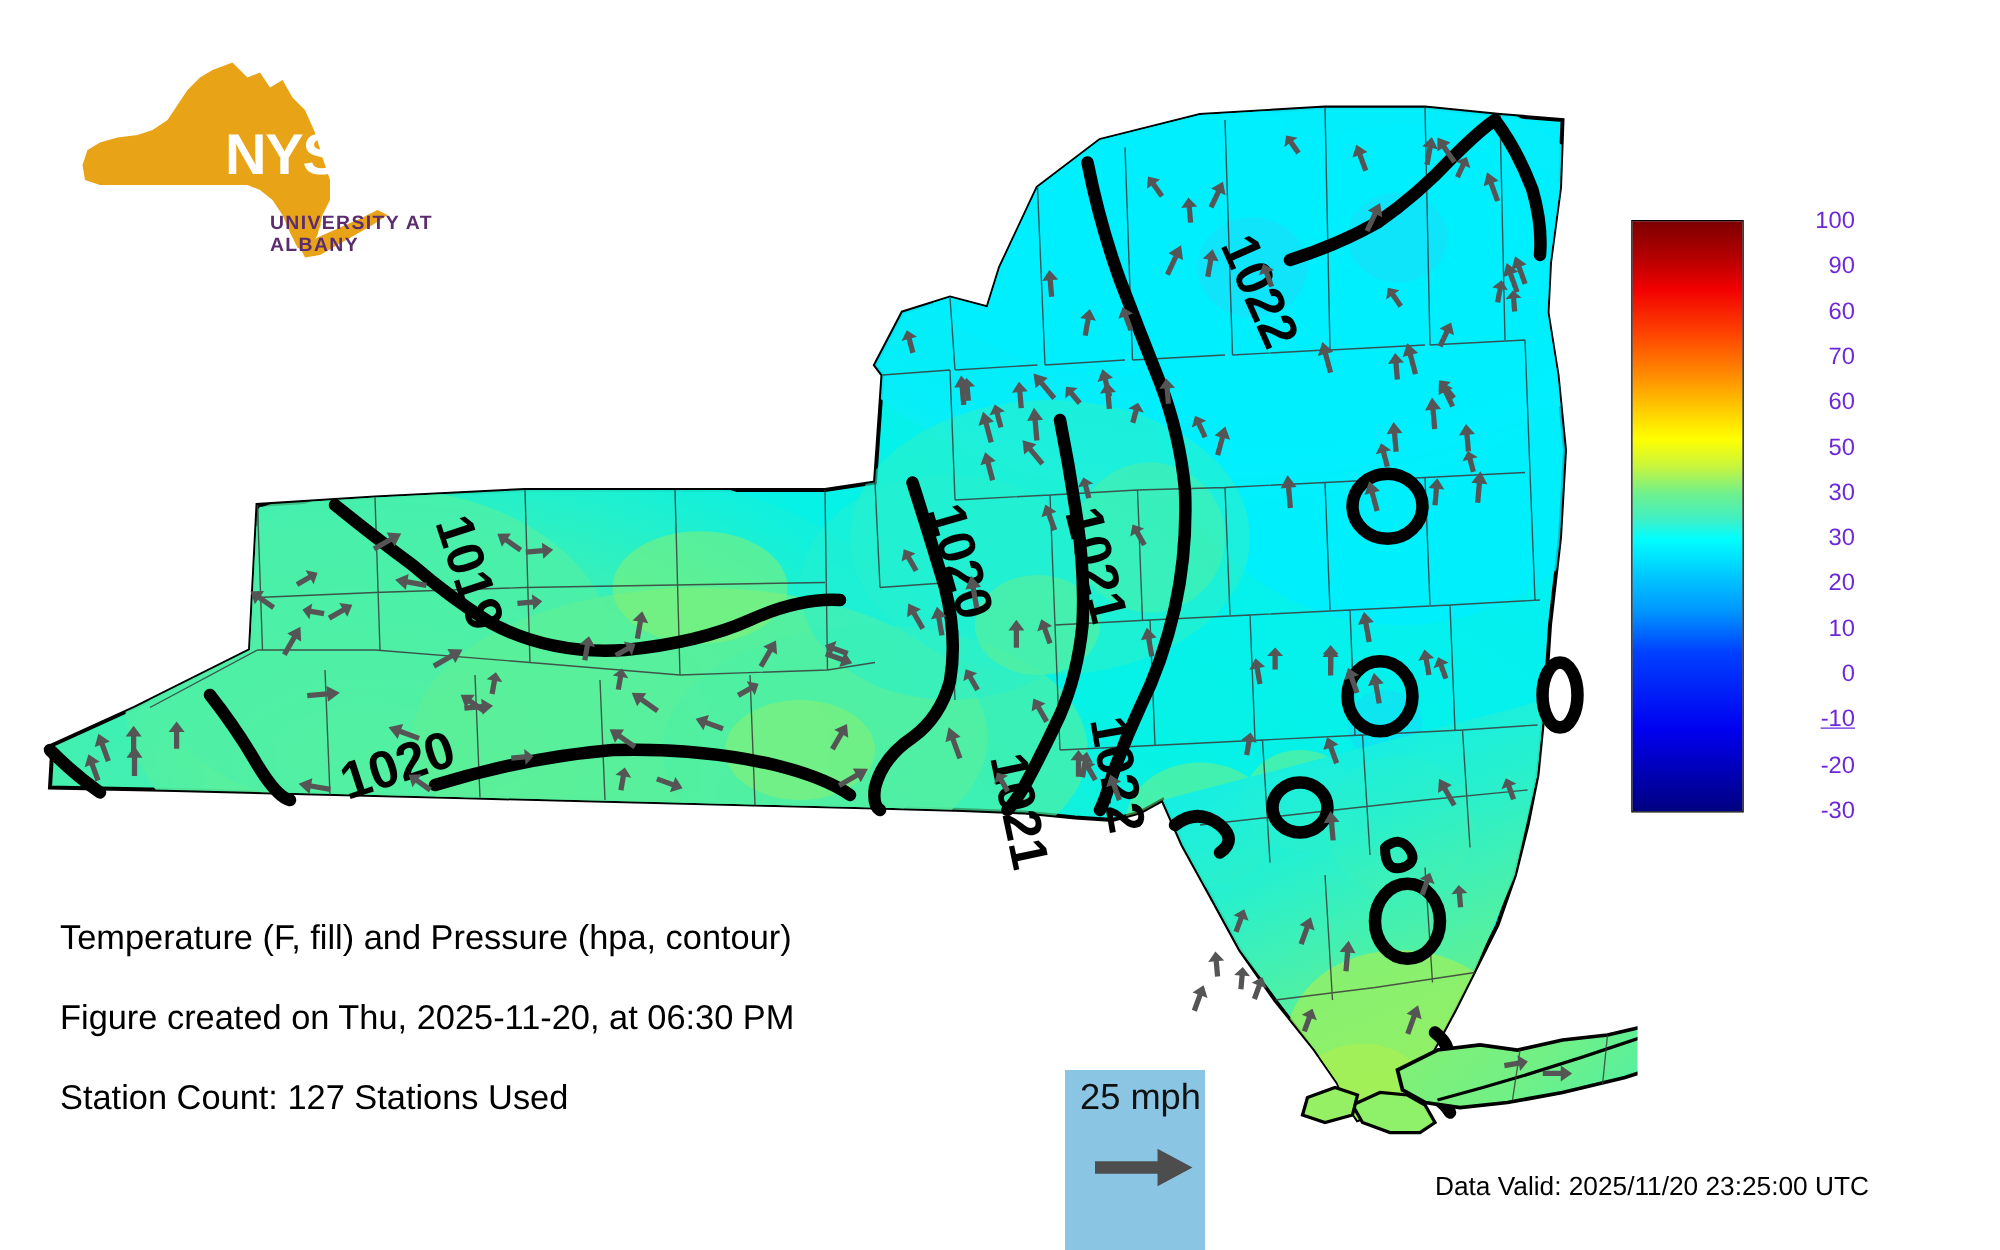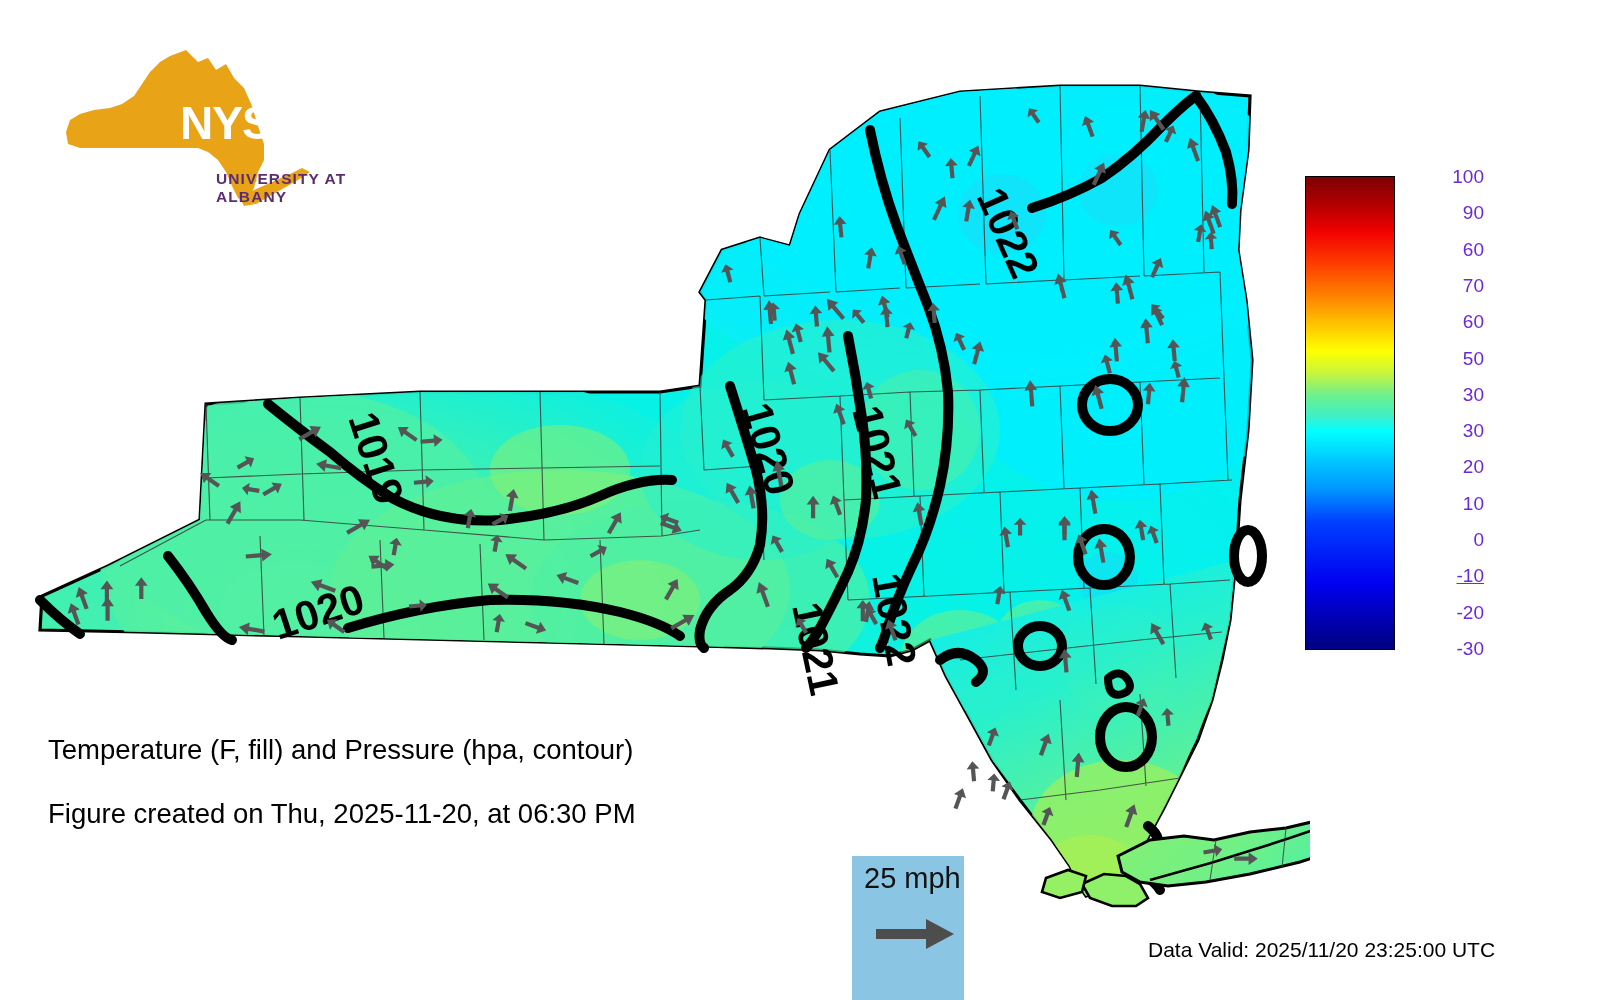--- a/index.html
+++ b/index.html
@@ -408,20 +408,21 @@
       <div class="cbtick" style="top: 319.769px;">10</div>
       <div class="cbtick" style="top: 356.077px;">0</div>
       <div class="cbtick" style="top: 392.385px; text-decoration: underline;">-10</div>
       <div class="cbtick" style="top: 428.692px;">-20</div>
       <div class="cbtick" style="top: 465px;">-30</div>
     </div>
 
   <div id="caption">
     <div class="capline">Temperature (F, fill) and Pressure (hpa, contour)</div>
     <div class="capline">Figure created on Thu, 2025-11-20, at 06:30 PM</div>
+    <div class="capline">Station Count: 127 Stations Used</div>
   </div>
 
   <div id="ghostline"></div>
 
   <div id="windlegend">
     <div id="windlabel">25 mph</div>
     <svg id="windarrow" width="84" height="40" viewBox="0 0 84 40">
       <path d="M2 15 L52 15 L52 5 L80 20 L52 35 L52 25 L2 25 Z" fill="#4d4d4d"></path>
     </svg>
   </div>

